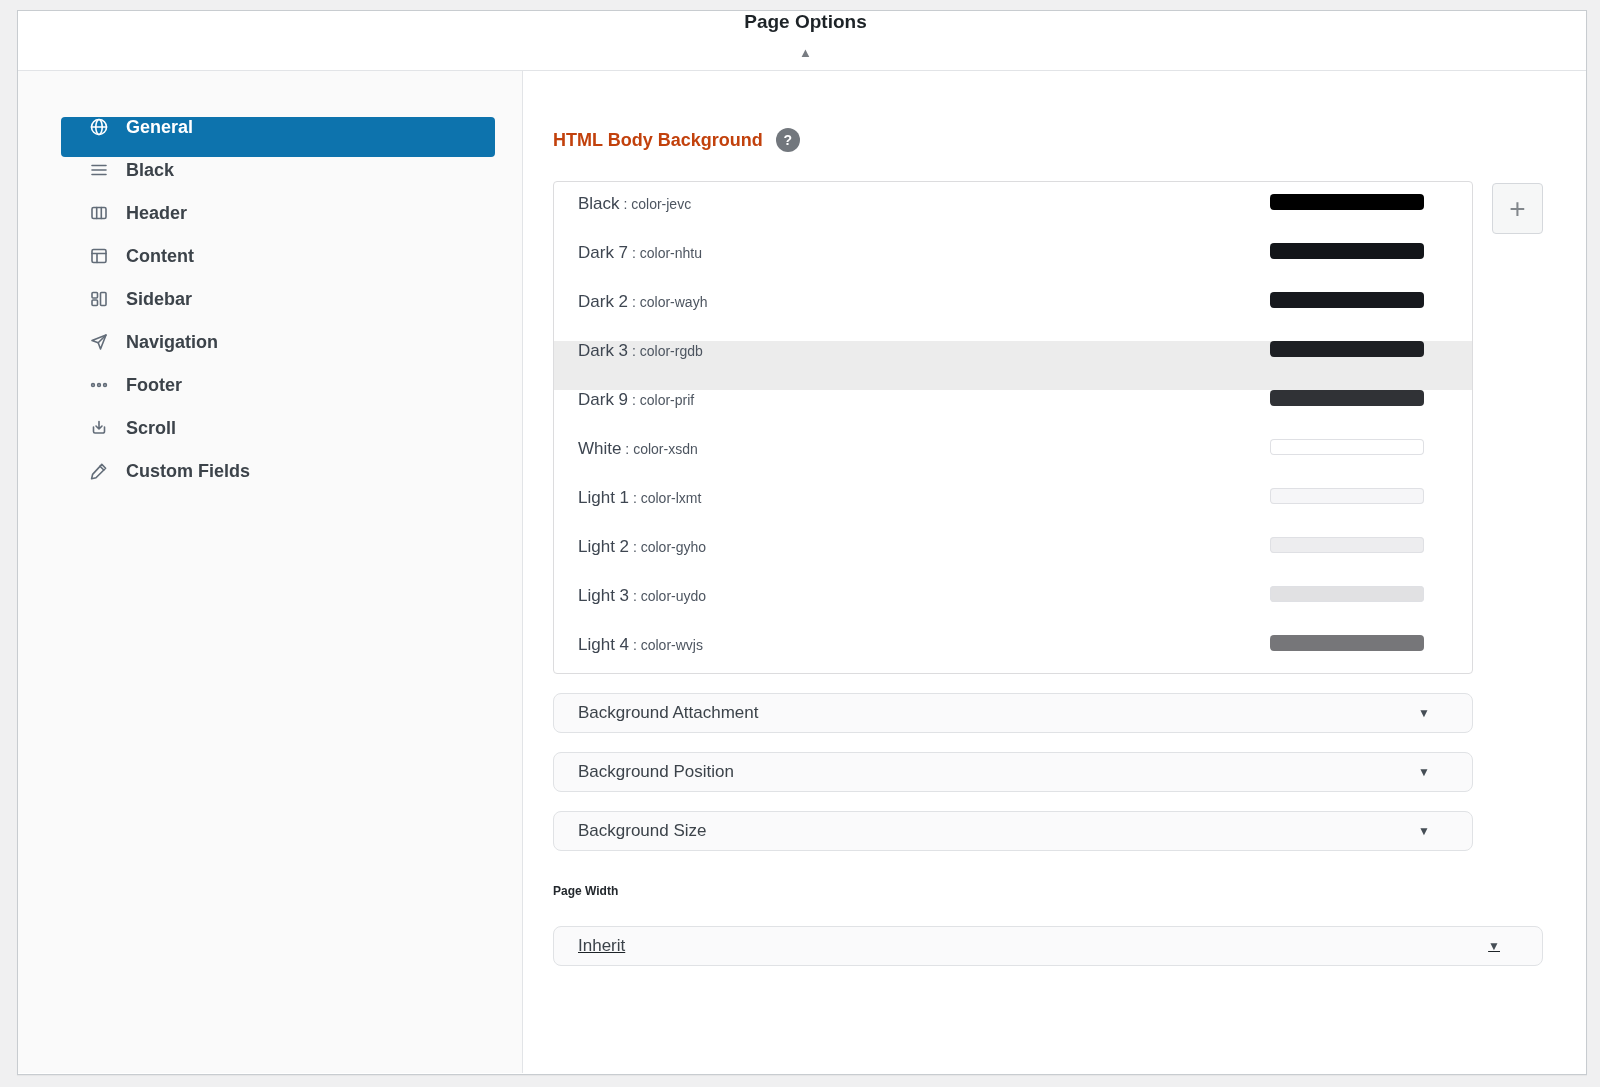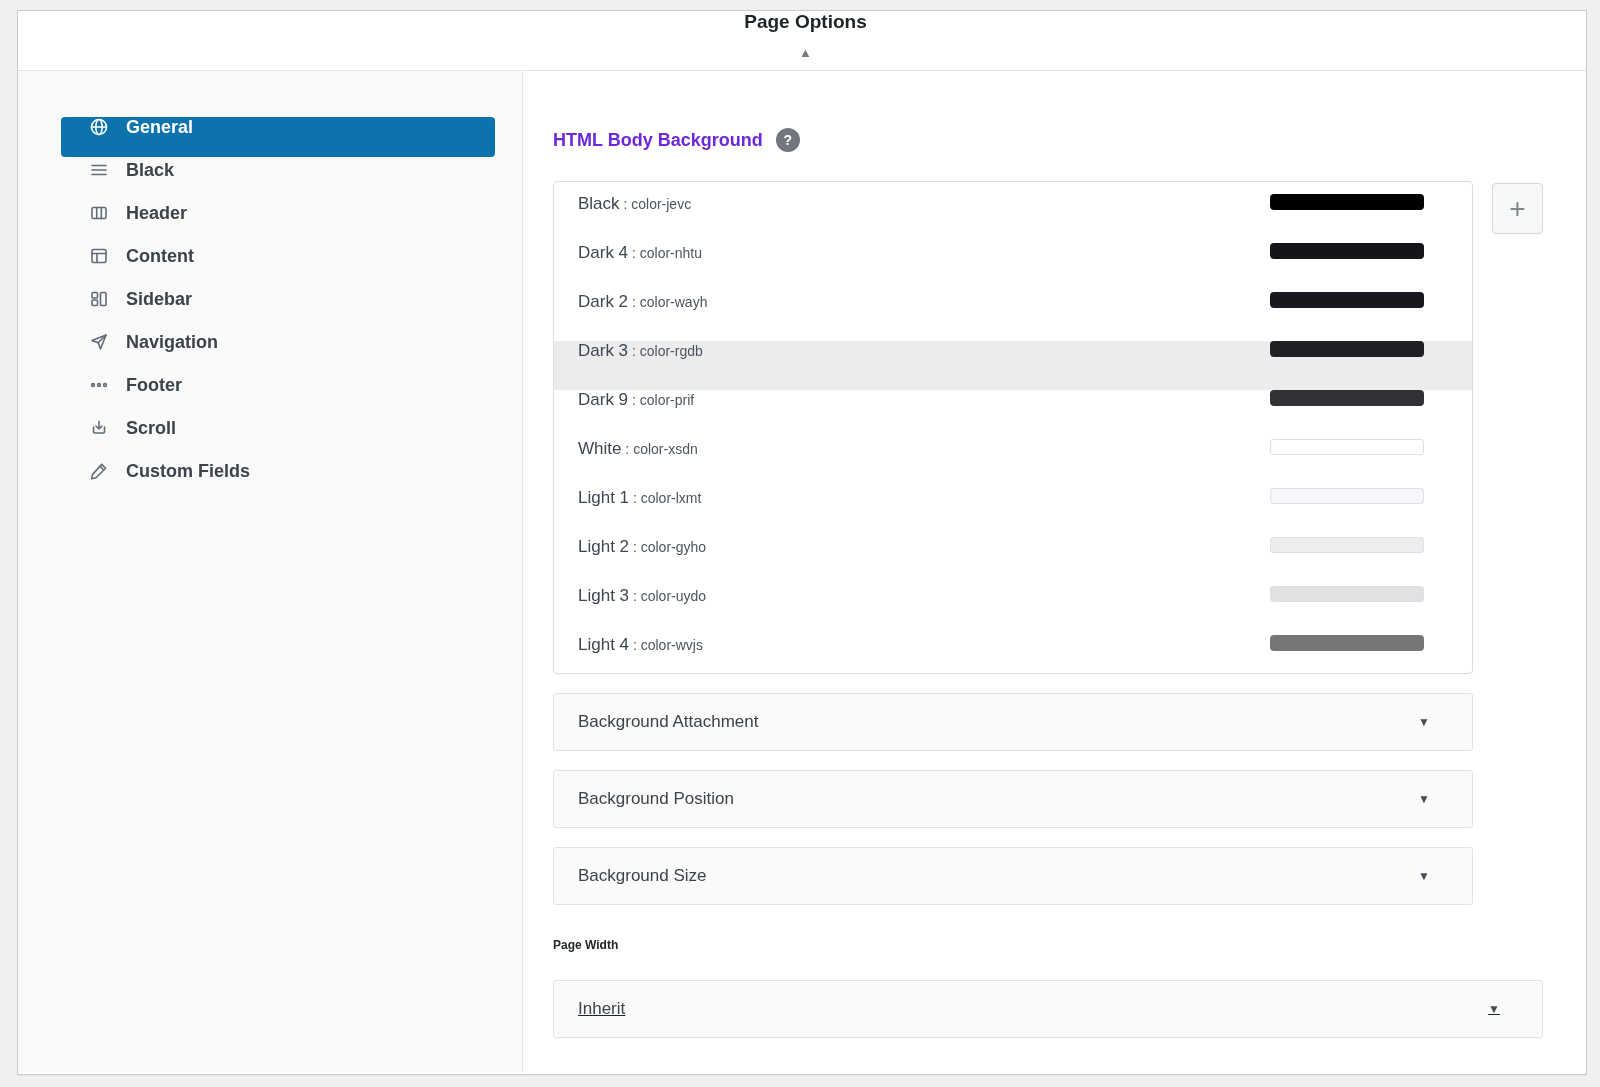--- a/index.html
+++ b/index.html
@@ -54,21 +54,21 @@
     width:20px; height:20px; margin-right:17px;
     color:#626c78; display:flex; align-items:center; justify-content:center;
   }
   .nav-item .label { font-size:18px; font-weight:600; color:#3c434a; }
   .nav-item.active { background:#0d73ad; }
   .nav-item.active .icon, .nav-item.active .label { color:#fff; }
 
   
   .main { flex:1; padding:57px 0 0 30px; background:#fff; }
   .field-heading { display:flex; align-items:center; height:24px; }
-  .field-heading .ftext { font-size:18px; font-weight:700; color:#6d28d9; }
+  .field-heading .ftext { font-size:18px; font-weight:700; color:#c2410c; }
   .help {
     width:24px; height:24px; margin-left:13px;
     border-radius:50%;
     background:#72777d; color:#fff;
     font-size:14px; font-weight:700;
     display:flex; align-items:center; justify-content:center;
     cursor:pointer;
   }
   .color-field-row { display:flex; align-items:flex-start; margin-top:29px; }
   .color-list {
@@ -96,24 +96,24 @@
   .add-btn {
     width:51px; height:51px;
     margin-left:19px; margin-top:2px;
     background:#f6f7f7;
     border:1px solid #d5d8dc; border-radius:4px;
     color:#82878c; font-size:28px; font-weight:300; line-height:1;
     display:flex; align-items:center; justify-content:center;
     cursor:pointer;
   }
   .dropdown {
-    width:920px; height:58px;
+    width:920px; height:40px;
     margin-top:19px;
     background:#fafafb;
-    border:1px solid #e0e2e5; border-radius:3px;
+    border:1px solid #e0e2e5; border-radius:8px;
     display:flex; align-items:center; justify-content:space-between;
     padding:0 42px 0 24px;
     cursor:pointer;
   }
   .dlabel { font-size:17px; color:#3c434a; }
   .caret { color:#454d55; font-size:12px; }
   .section-heading { margin-top:33px; font-size:12px; font-weight:700; color:#23282d; }
   .dropdown.inherit { width:990px; margin-top:28px;text-decoration:underline; }
   svg { display:block; }
 </style>
@@ -227,21 +227,21 @@
           <div class="color-row">
               <span class="texts">
                 <span class="cname">Black</span>
                 <span class="csep"> : </span>
                 <span class="cslug">color-jevc</span>
               </span>
               <span class="swatch" style="background: rgb(0, 0, 0);"></span>
             </div>
             <div class="color-row">
               <span class="texts">
-                <span class="cname">Dark 4</span>
+                <span class="cname">Dark 7</span>
                 <span class="csep"> : </span>
                 <span class="cslug">color-nhtu</span>
               </span>
               <span class="swatch" style="background: rgb(19, 21, 25);"></span>
             </div>
             <div class="color-row">
               <span class="texts">
                 <span class="cname">Dark 2</span>
                 <span class="csep"> : </span>
                 <span class="cslug">color-wayh</span>

